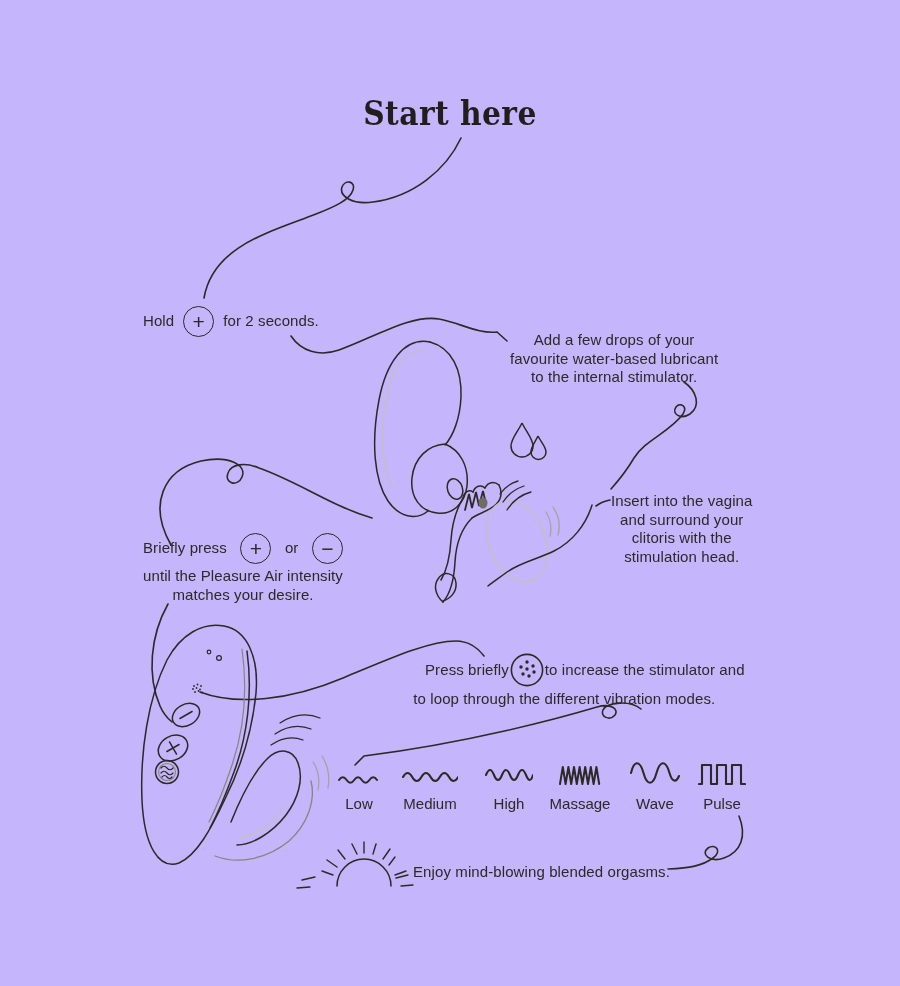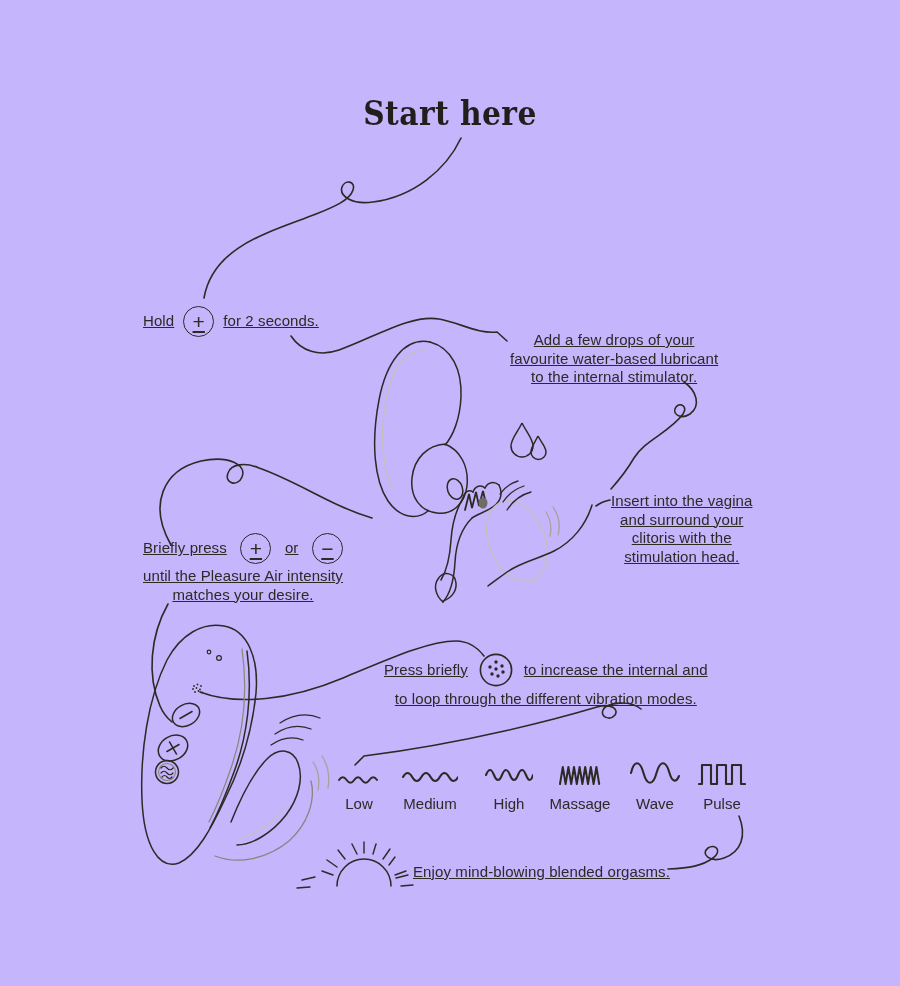--- a/index.html
+++ b/index.html
@@ -6,21 +6,21 @@
   .canvas{
     position:relative;width:900px;height:986px;background:#c4b5fd;
     font-family:"Liberation Sans","DejaVu Sans",sans-serif;color:#2c2a25;overflow:hidden;
   }
   .art{position:absolute;left:0;top:0;}
   .title{
     position:absolute;left:0;top:94px;width:900px;margin:0;text-align:center;
     font-family:"DejaVu Serif","Liberation Serif",serif;font-weight:700;font-size:33px;
     letter-spacing:.5px;transform:scaleX(.9);color:#211f1b;
   }
-  .txt{position:absolute;font-size:15px;line-height:18.5px;letter-spacing:.1px;text-decoration:underline;}
+  .txt{position:absolute;font-size:15px;line-height:18.5px;letter-spacing:.1px;}
   .row{display:flex;align-items:center;gap:9px;}
   .circle-btn{
     box-sizing:border-box;width:31px;height:31px;border:1.6px solid #2c2a25;border-radius:50%;
     display:inline-flex;align-items:center;justify-content:center;
     font-size:21px;font-weight:400;line-height:1;flex:0 0 auto;color:#2c2a25;
   }
   .mode-cell{position:absolute;top:752px;width:96px;text-align:center;}
   .mode-iconbox{height:34px;display:flex;align-items:flex-end;justify-content:center;}
   .mode-label{display:block;margin-top:9px;font-size:15px;}
   .mline{display:block;text-align:center;}
@@ -178,35 +178,35 @@
       <span>or</span>
       <span class="circle-btn">
           <span>−</span>
         </span>
     </div>
     <span class="mline">until the Pleasure Air intensity</span>
     <span class="mline">matches your desire.</span>
   </div>
 
   <div class="txt" style="left:384px;top:652px;">
-    <div class="row" style="gap:10px;margin-bottom:2px;">
+    <div class="row" style="gap:0;margin-bottom:2px;margin-left:41px;">
       <span>Press briefly</span>
       <svg width="36" height="36" viewBox="0 0 36 36" style="flex:0 0 auto;">
         <circle cx="18" cy="18" r="15.6" fill="none" stroke="#2c2a25" stroke-width="1.6"></circle>
         <g fill="#2c2a25">
           <circle cx="18" cy="10" r="1.7"></circle>
             <circle cx="24" cy="14" r="1.7"></circle>
             <circle cx="12" cy="15" r="1.7"></circle>
           <circle cx="18" cy="17" r="1.7"></circle>
             <circle cx="25" cy="20" r="1.7"></circle>
             <circle cx="14" cy="22" r="1.7"></circle>
           <circle cx="20" cy="24" r="1.7"></circle>
         </g>
       </svg>
-      <span>to increase the internal and</span>
+      <span>to increase the stimulator and</span>
     </div>
     <span class="mline">to loop through the different vibration modes.</span>
   </div>
 
   <div class="mode-cell" style="left:311px;">
     <div class="mode-iconbox">
       <svg width="42" height="14" viewBox="0 0 42 14" fill="none" stroke="#2c2a25" stroke-width="2" stroke-linecap="round">
         <path d="M1 8 q 3.8 -5.5 7.6 0 t 7.6 0 t 7.6 0 t 7.6 0 t 7.6 0"></path>
       </svg>
     </div>

